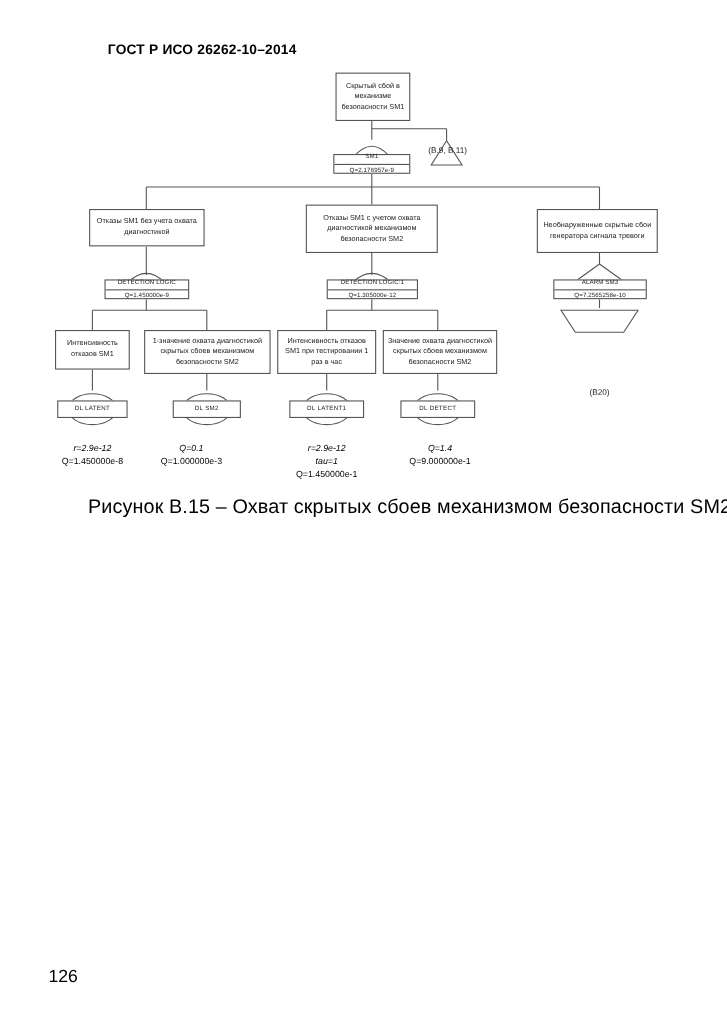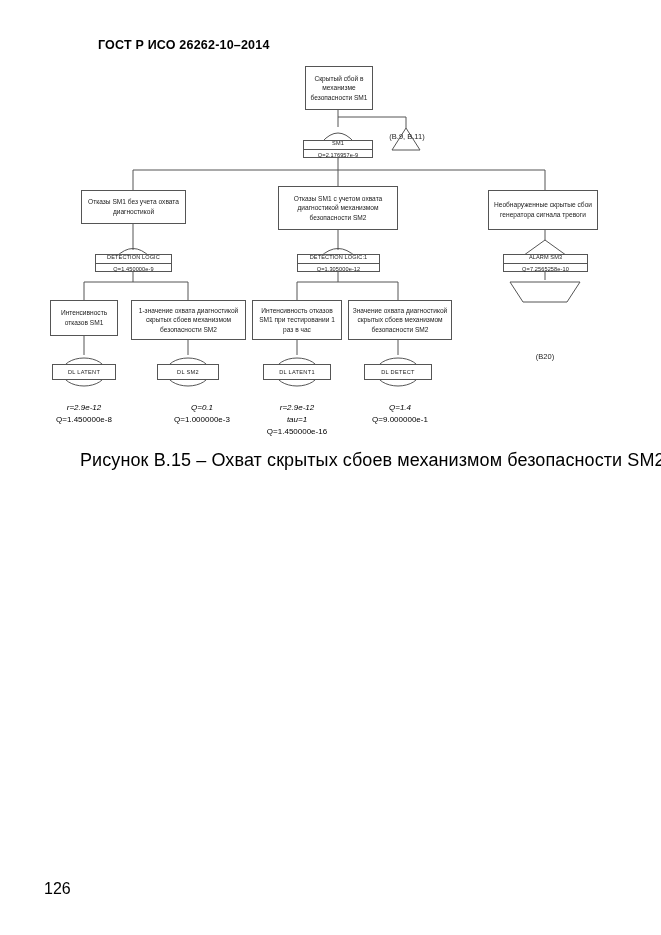--- a/index.html
+++ b/index.html
@@ -181,28 +181,28 @@
 
     <div class="evbox" style="left:52px;top:364px;width:64px;height:16px;">DL LATENT</div>
     <div class="evbox" style="left:157px;top:364px;width:62px;height:16px;">DL SM2</div>
     <div class="evbox" style="left:263px;top:364px;width:68px;height:16px;">DL LATENT1</div>
     <div class="evbox" style="left:364px;top:364px;width:68px;height:16px;">DL DETECT</div>
 
     <div class="params" style="left:34px;top:402px;width:100px;">
       <div><i>r=2.9e-12</i></div>
       <div>Q=1.450000e-8</div>
     </div>
-    <div class="params" style="left:152px;top:402px;width:100px;">
+    <div class="params" style="left:124px;top:402px;width:100px;">
       <div><i>Q=0.1</i></div>
       <div>Q=1.000000e-3</div>
     </div>
     <div class="params" style="left:243px;top:402px;width:108px;">
       <div><i>r=2.9e-12</i></div>
       <div><i>tau=1</i></div>
-      <div>Q=1.450000e-16</div>
+      <div>Q=1.450000e-1</div>
     </div>
     <div class="params" style="left:348px;top:402px;width:104px;">
       <div><i>Q=1.4</i></div>
       <div>Q=9.000000e-1</div>
     </div>
 
   </div>
 
   <div class="caption">Рисунок В.15 –  Охват скрытых сбоев механизмом безопасности SM2</div>
 

